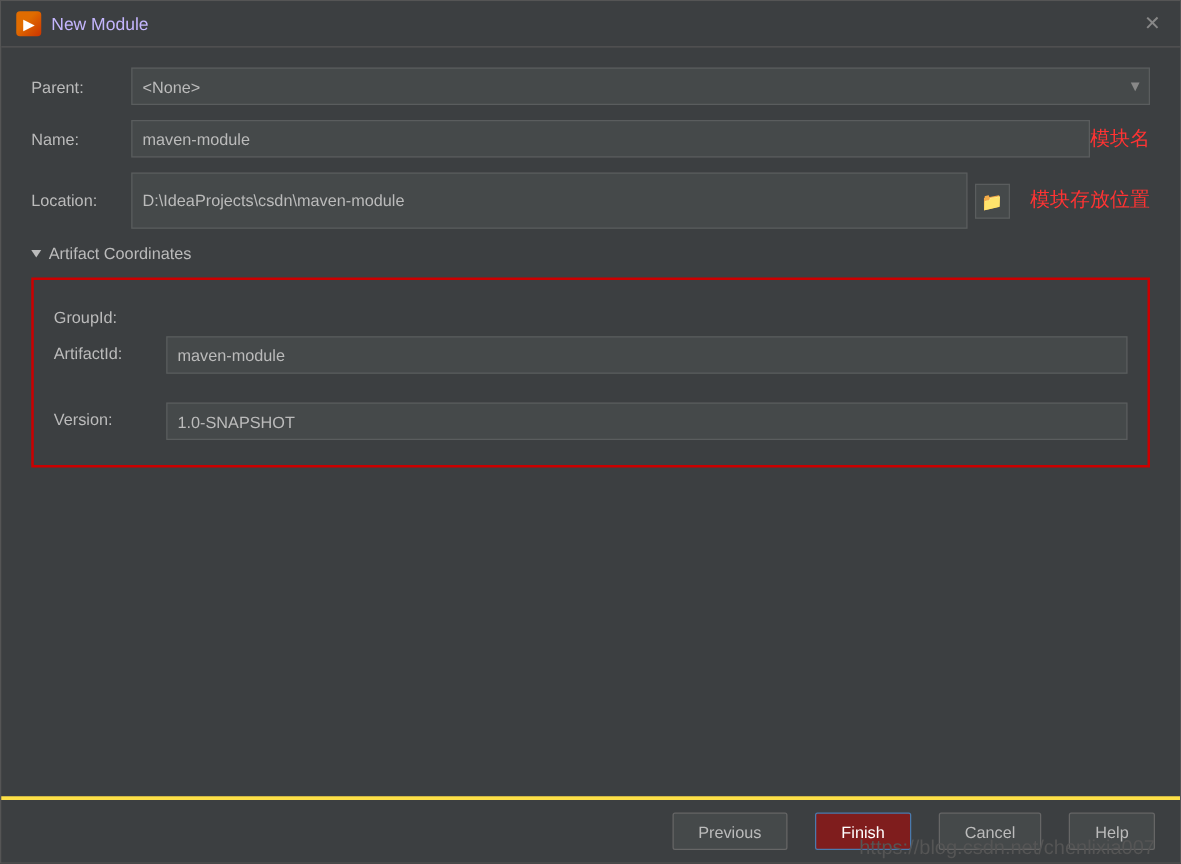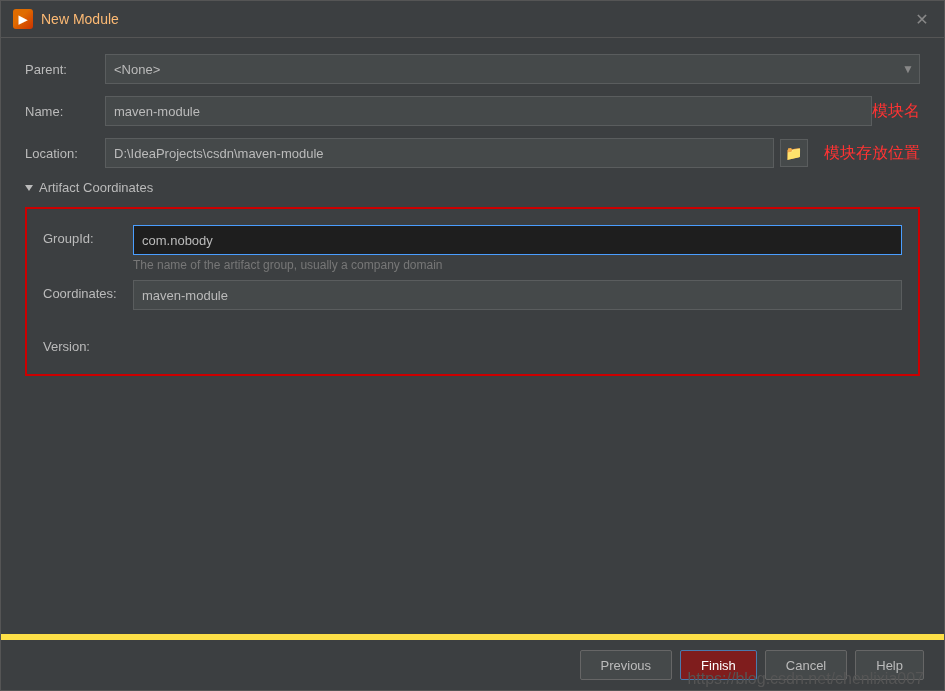--- a/index.html
+++ b/index.html
@@ -50,21 +50,21 @@
       border-radius: 3px;
       display: flex;
       align-items: center;
       justify-content: center;
       font-size: 11px;
       color: white;
       font-weight: bold;
     }
 
     .title-text {
-      color: #fdba74;
+      color: #c4b5fd;
       font-size: 14px;
     }
 
     .close-btn {
       width: 20px;
       height: 20px;
       cursor: pointer;
       display: flex;
       align-items: center;
       justify-content: center;
@@ -137,21 +137,21 @@
       flex: 1;
     }
 
     .location-input {
       flex: 1;
       background: #45494a;
       border: 1px solid #5a5d5e;
       color: #bbbbbb;
       padding: 5px 8px;
       font-size: 13px;
-      height: 30px;
+      height: 45px;
       outline: none;
     }
 
     .folder-btn {
       width: 28px;
       height: 28px;
       background: #45494a;
       border: 1px solid #5a5d5e;
       color: #888;
       cursor: pointer;
@@ -255,22 +255,22 @@
       font-size: 22px;
       font-weight: bold;
       white-space: nowrap;
     }
 
     .dialog-footer {
       display: flex;
       justify-content: flex-end;
       align-items: flex-start;
       padding: 10px 20px;
-      border-top: 6px solid #fde047;
-      gap: 8px;
+      border-top: 3px solid #fde047;
+      gap: 22px;
       flex-shrink: 0;
       position: relative;
     }
 
     .footer-url {
       position: absolute;
       right: 20px;
       bottom: 2px;
       font-size: 16px;
       color: #555;
@@ -361,35 +361,34 @@
     <div class="section-header">
       <div class="section-triangle expanded"></div>
       <span class="section-label">Artifact Coordinates</span>
     </div>
 
     <div style="position:relative; margin-bottom: 40px;">
       <div class="artifact-box">
 
         <div class="artifact-form-row">
           <span class="artifact-label">GroupId:</span>
-          <div class="artifact-input-wrap">
-            <input class="artifact-input" type="text" value="com.nobody" style="">
-            <div class="artifact-hint">The name of the artifact group, usually a company domain</div>
-          </div>
         </div>
 
         <div class="artifact-form-row" style="margin-top:8px;">
-          <span class="artifact-label">Coordinates:</span>
+          <span class="artifact-label">ArtifactId:</span>
           <div class="artifact-input-wrap">
             <input class="artifact-input no-focus" type="text" value="maven-module" style="">
           </div>
         </div>
 
         <div class="artifact-form-row" style="margin-top:23px; margin-bottom:4px;">
           <span class="artifact-label">Version:</span>
+          <div class="artifact-input-wrap">
+            <input class="artifact-input no-focus" type="text" value="1.0-SNAPSHOT" style="">
+          </div>
         </div>
 
       </div>
     </div>
 
     <div class="bottom-area"></div>
 
   </div>
 
   <div class="dialog-footer">

